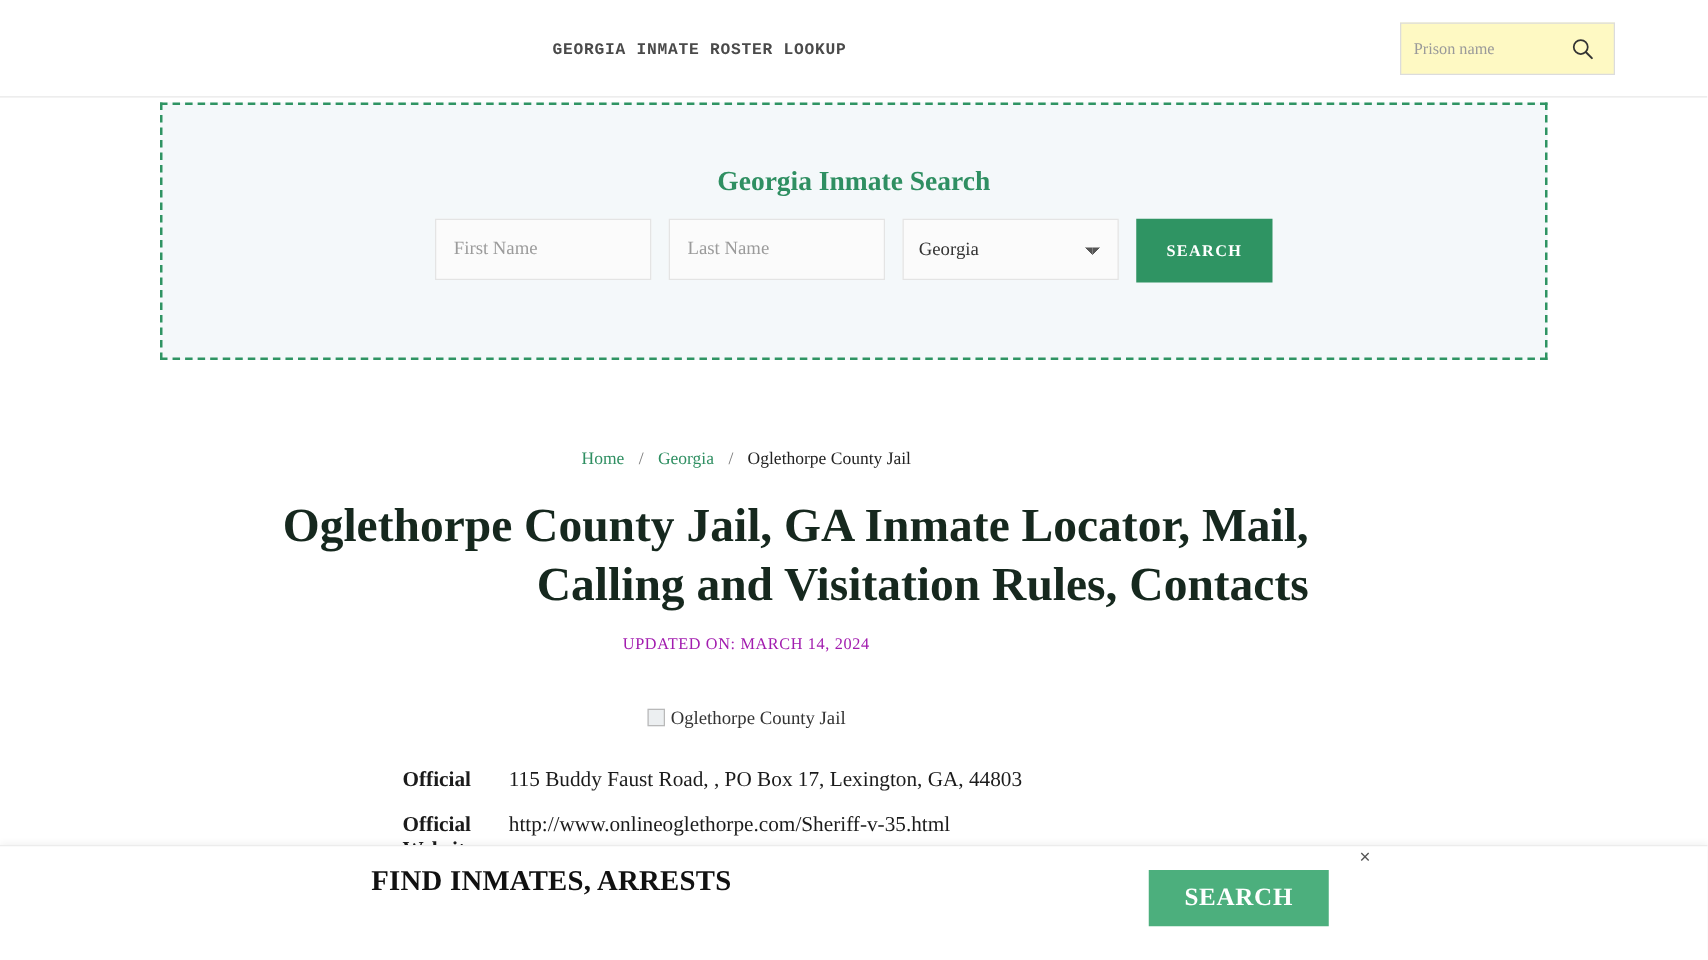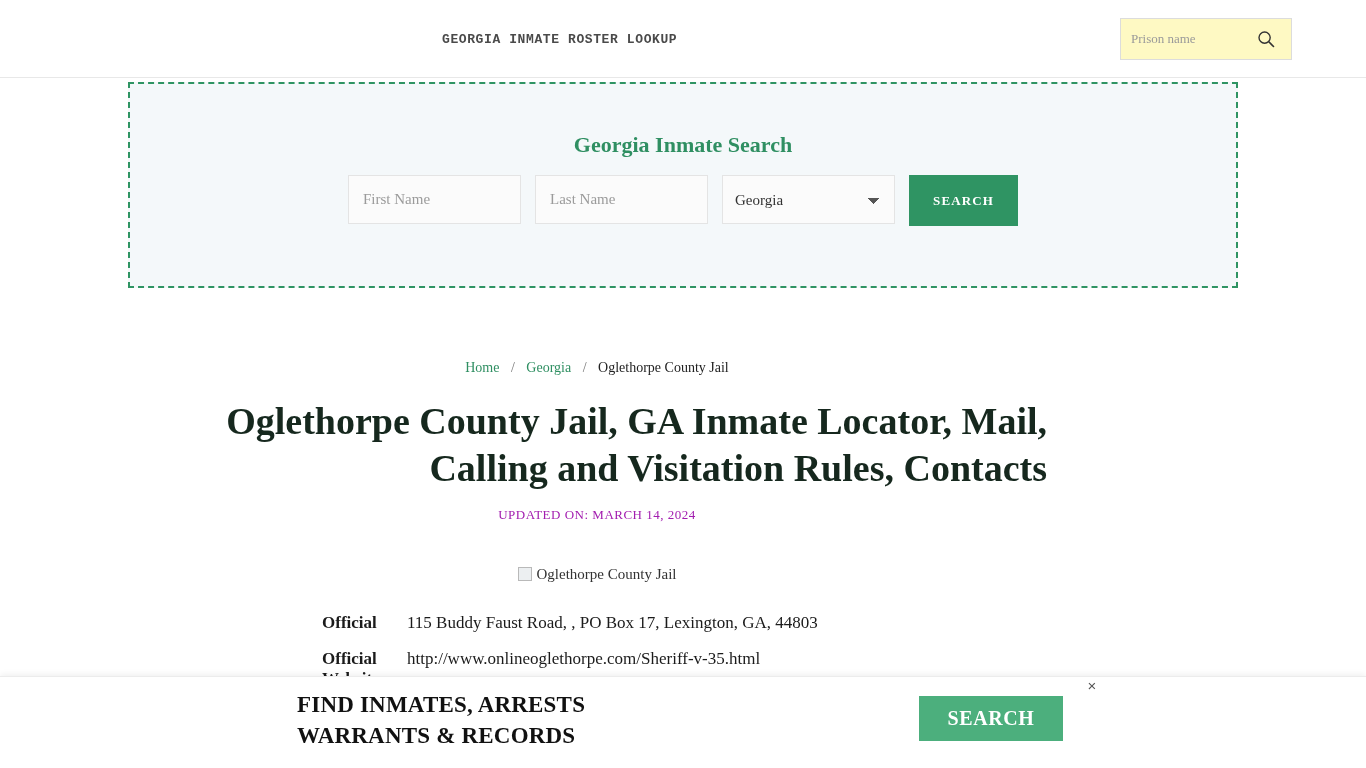--- a/index.html
+++ b/index.html
@@ -307,17 +307,16 @@
     </tr>
   </tbody>
     </table>
 
   <div class="below-text">Use this</div>
 </div>
 
 <div class="ad-bar">
   <div class="ad-headline">
     <div>FIND INMATES, ARRESTS</div>
-    <div>WARRANTS &amp; RECORDS</div>
   </div>
   <button class="ad-cta">SEARCH</button>
 </div>
 <div class="ad-close">×</div>
 
 </body></html>

